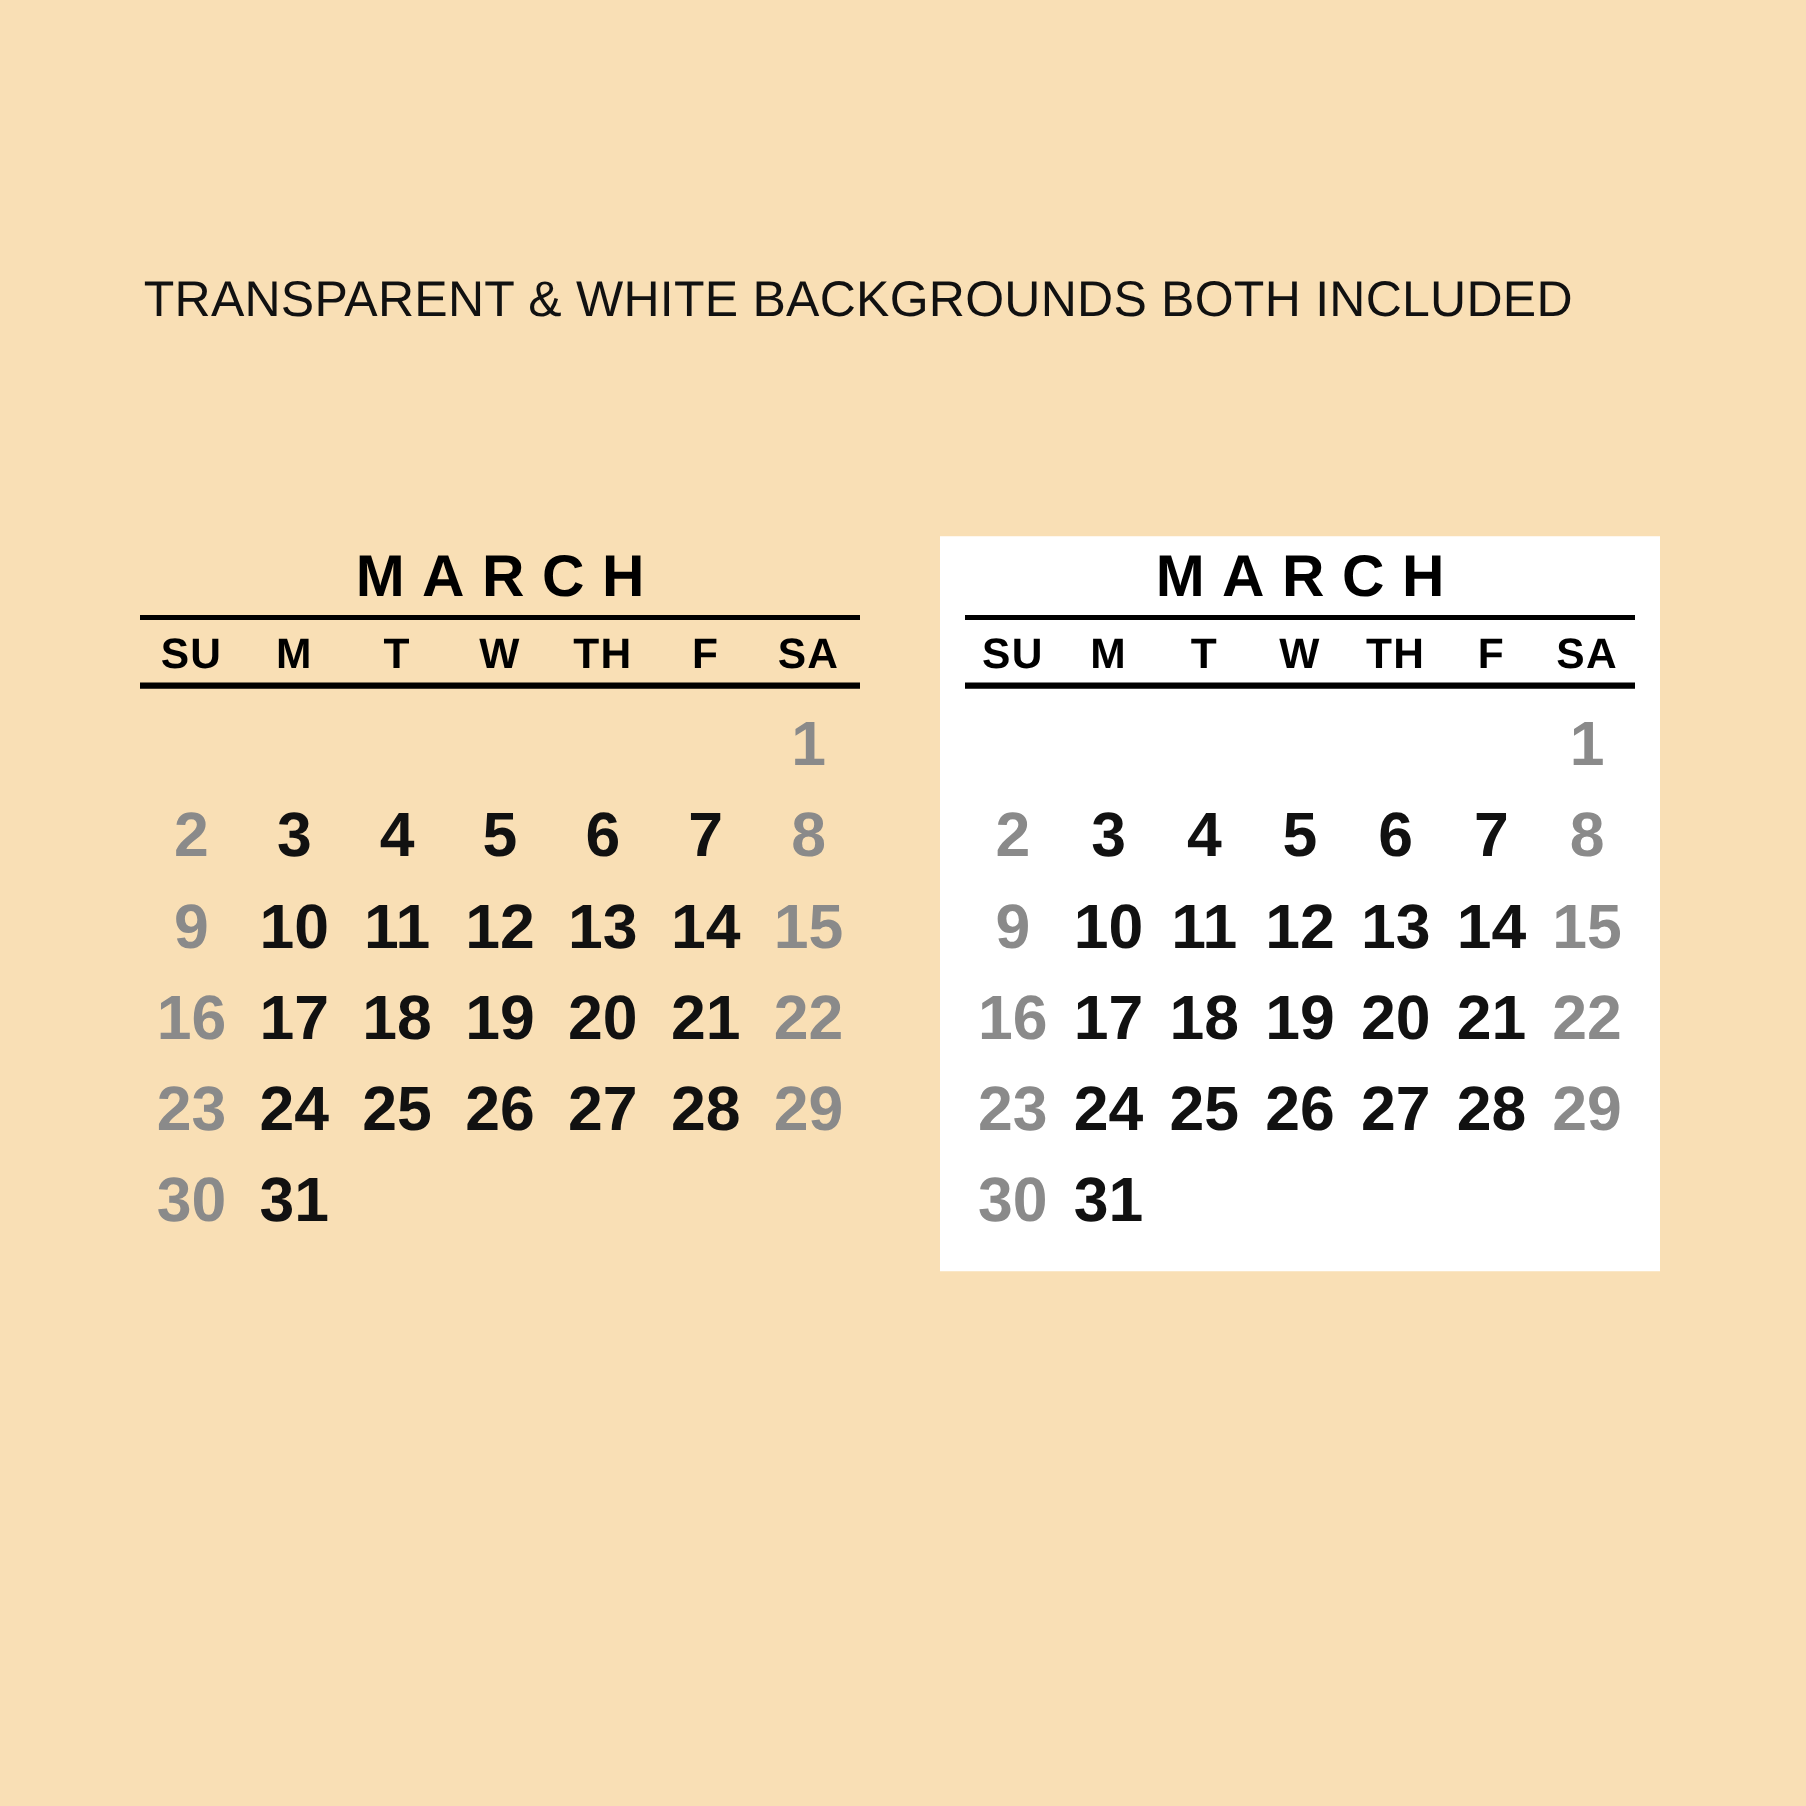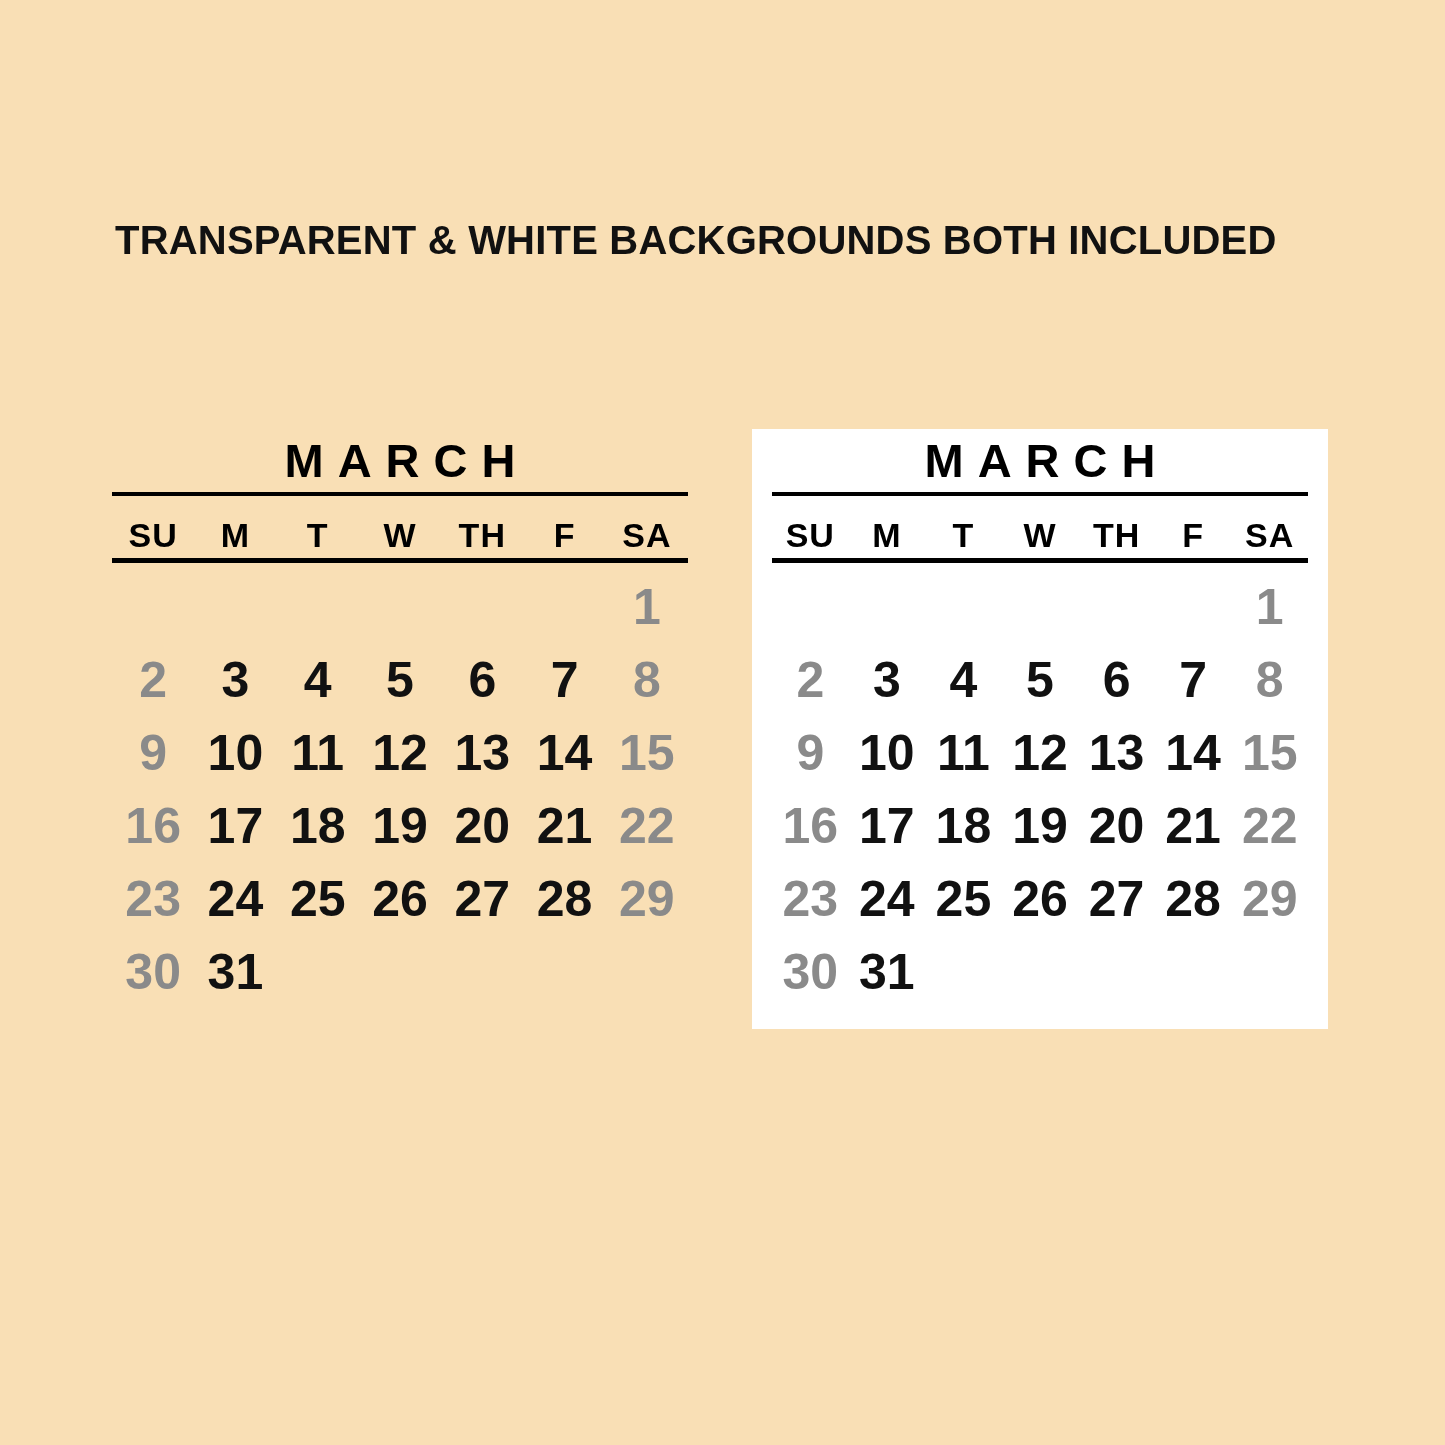--- a/index.html
+++ b/index.html
@@ -13,21 +13,21 @@
     font-family: "Liberation Sans", sans-serif;
     overflow: hidden;
     position: relative;
   }
 
   .headline {
     position: absolute;
     left: 115px;
     top: 218px;
     font-size: 40px;
-    font-weight: 700;
+    font-weight: 400;
     letter-spacing: 0.2px;
     color: #111111;
     white-space: nowrap;
   }
 
   
   .calendar {
     position: absolute;
     width: 576px;
     box-sizing: border-box;
@@ -57,21 +57,21 @@
     color: #000000;
     line-height: 1.0;
     padding-bottom: 8px;
     border-bottom: 4px solid #000000;
   }
 
   .cal-dows {
     display: grid;
     grid-template-columns: repeat(7, 1fr);
     border-bottom: 5px solid #000000;
-    padding-top: 20px;
+    padding-top: 8px;
     padding-bottom: 3px;
   }
   .cal-dows span {
     text-align: center;
     font-size: 34px;
     font-weight: 700;
     letter-spacing: 1px;
     color: #000000;
     line-height: 1.15;
   }

